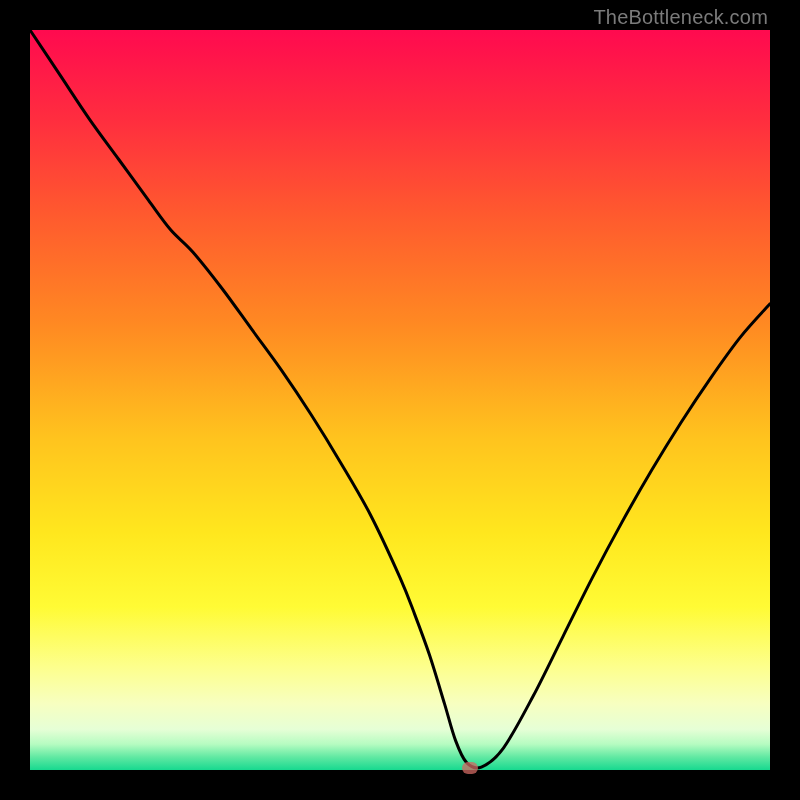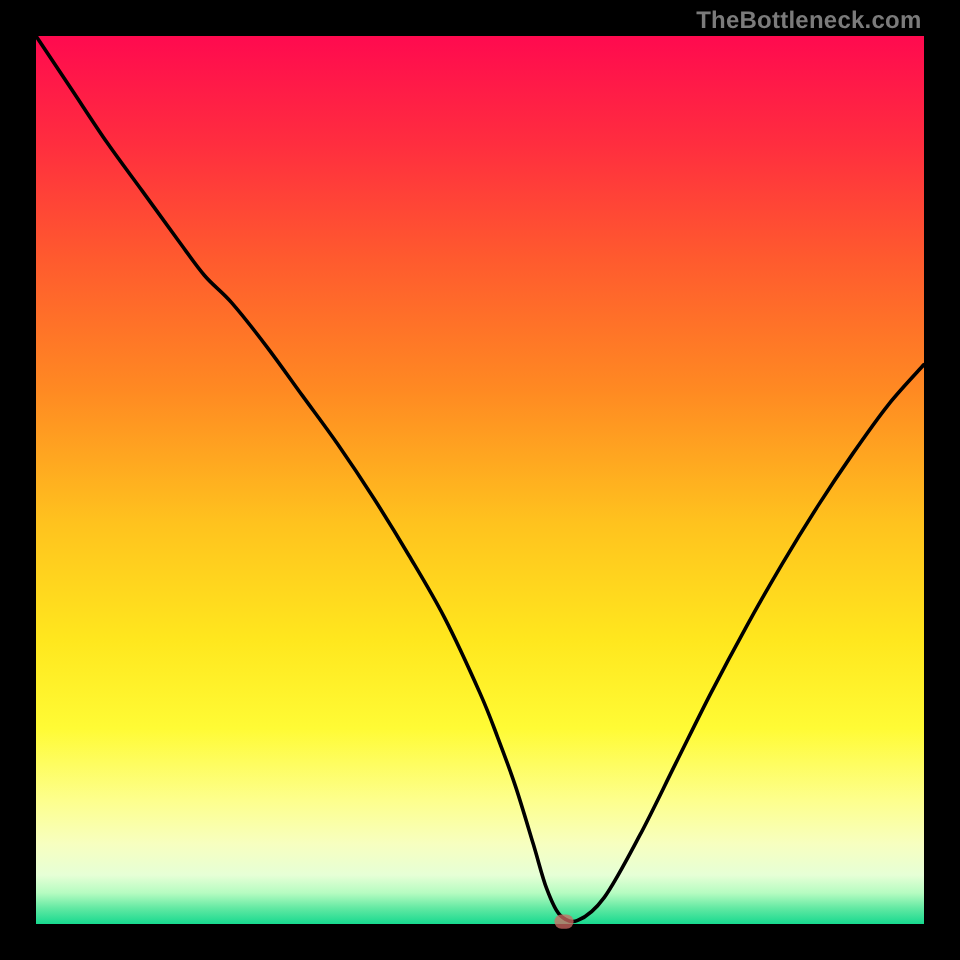--- a/index.html
+++ b/index.html
@@ -24,21 +24,20 @@
     overflow: visible;
   }
   .watermark {
     position: absolute;
     top: 6px;
     right: 32px;
     font-family: Arial, Helvetica, sans-serif;
     font-size: 20px;
     color: #7b7b7b;
     letter-spacing: 0.2px;
-    font-weight: bold;
   }
   .marker {
     position: absolute;
     width: 16px;
     height: 12px;
     border-radius: 6px;
     transform: translate(-50%, -50%);
     opacity: 0.75;
   }
 </style>

